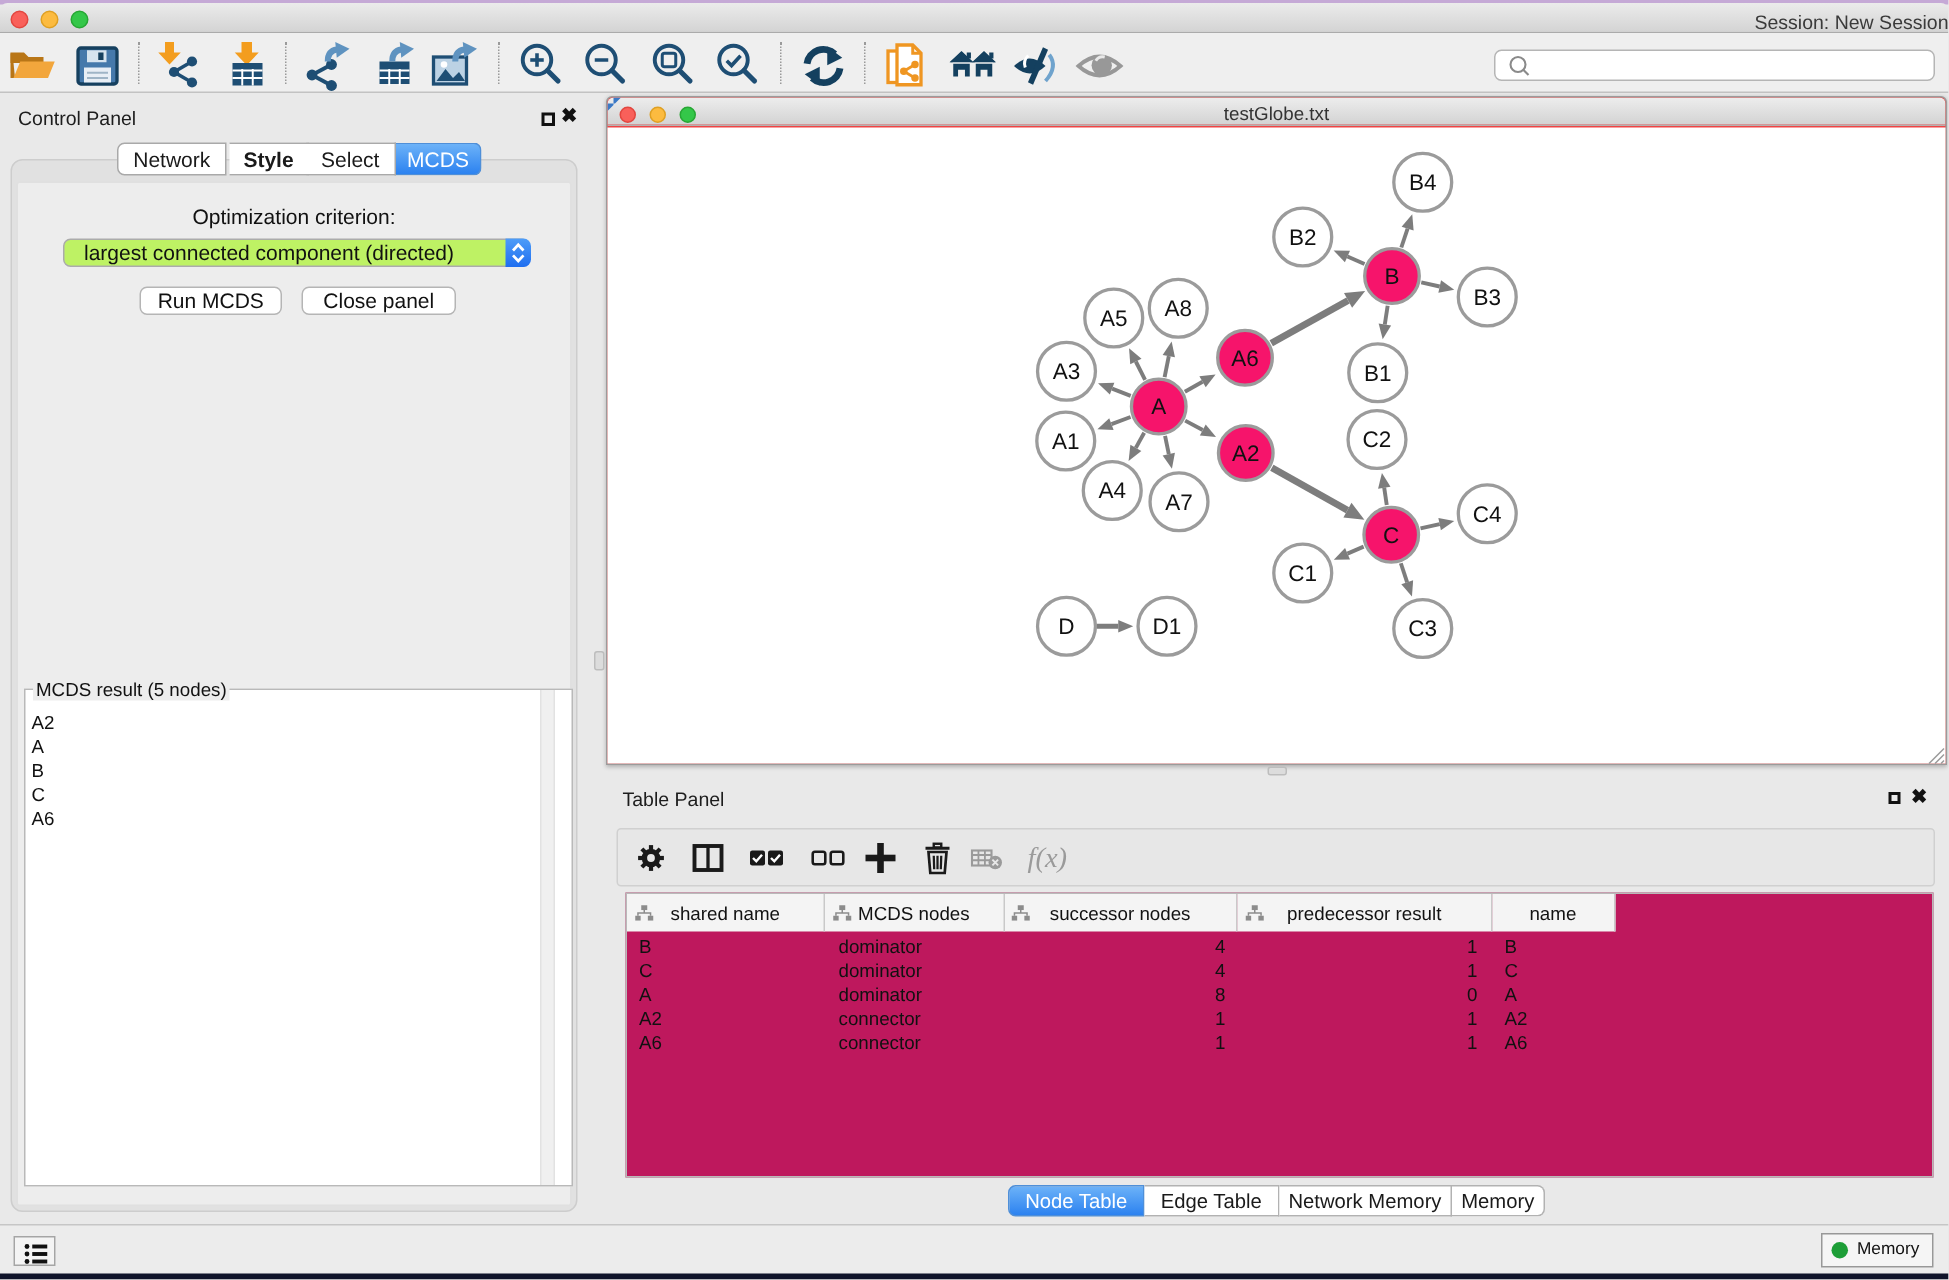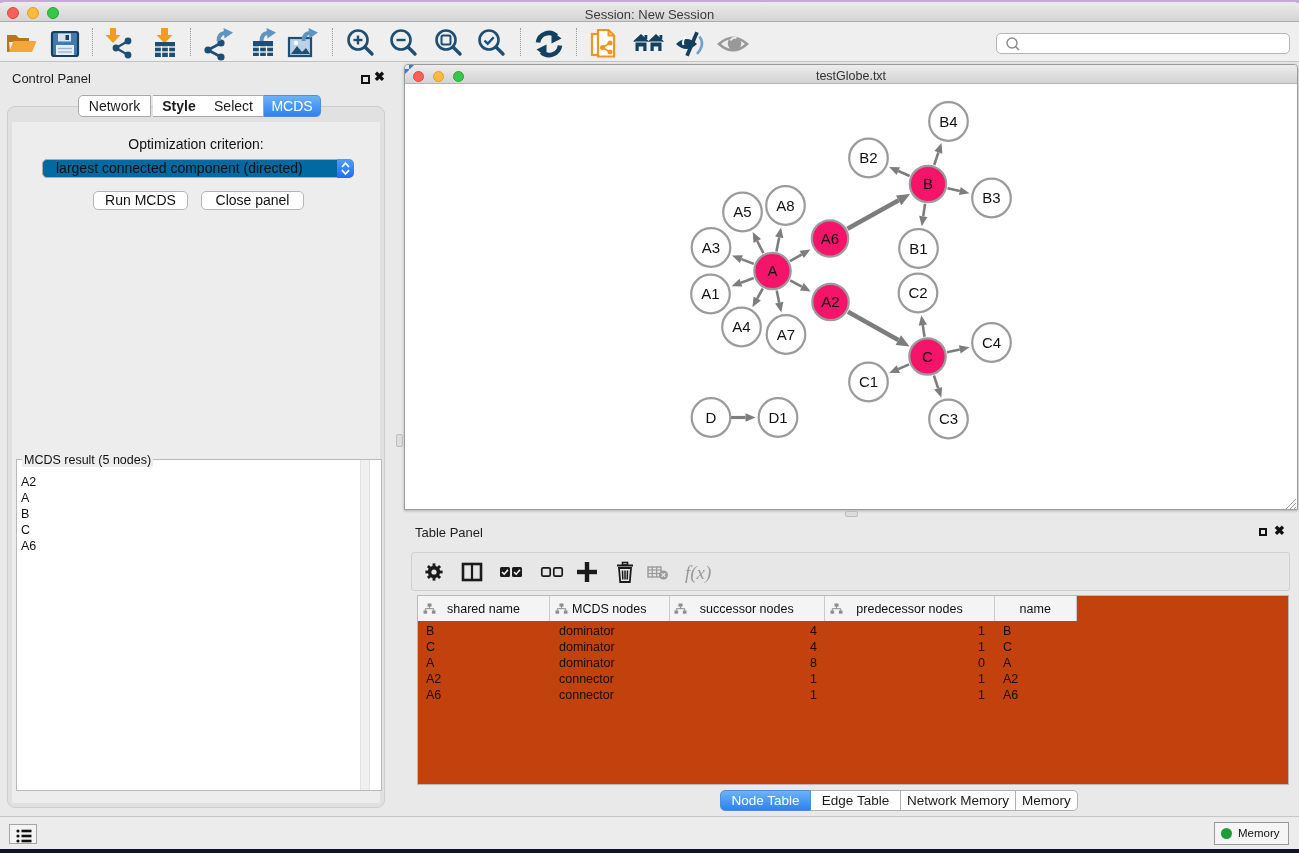--- a/index.html
+++ b/index.html
@@ -9,57 +9,57 @@
 
 #desktop-top { left:0; top:0; width:1299px; height:3px; background:#c5a9d6; }
 #desktop-bottom { left:0; top:849px; width:1299px; height:4px; background:#10142a; }
 
 #titlebar { left:0; top:2px; width:1299px; height:20px; background:linear-gradient(#ebebeb,#d4d4d4); border-bottom:1px solid #ababab; border-radius:5px 5px 0 0; }
 .tl { position:absolute; width:12px; height:12px; border-radius:50%; top:6px; }
 #titlebar .tl { top:5px; }
 .tl.red { background:#f9605a; border:1px solid #e2463f; }
 .tl.yel { background:#fcbb40; border:1px solid #dfa023; }
 .tl.grn { background:#34c749; border:1px solid #27a734; }
-#title-text { width:1299px; text-align:center; top:5px; font-size:13px; color:#3a3a3a; }
+#title-text { width:1299px; text-align:right; top:5px; font-size:13px; color:#3a3a3a; }
 
 #toolbar { left:0; top:22px; width:1299px; height:40px; background:#efefef; border-bottom:1px solid #c2c2c2; }
 .tsep { position:absolute; top:6px; height:28px; width:0; border-left:1px dotted #9a9a9a; }
 .ticon { position:absolute; top:0; }
 #searchbox { left:996px; top:11px; width:294px; height:21px; background:#fff; border:1px solid #b5b5b5; border-radius:5px; }
 
 #cp-title { left:12px; top:71px; font-size:13px; color:#1d1d1d; }
 #cp-float { left:361px; top:75px; width:9px; height:9px; border:2px solid #111; }
 #cp-close { left:374px; top:69px; font-size:13px; font-weight:bold; color:#111; }
 .tab { position:absolute; top:95px; height:22px; background:#fff; border:1px solid #a9a9a9; font-size:14px; color:#1a1a1a; text-align:center; line-height:20px; }
 .tabsel { background:linear-gradient(#6cb2f8,#2c82f0); color:#fff; border-color:#4f8fd8; }
 #cp-box { left:7px; top:106px; width:378px; height:702px; background:#e1e1e1; border:1px solid #cdcdcd; border-radius:8px; }
 #cp-inner { left:11px; top:121px; width:370px; height:683px; background:#ededed; border:1px solid #e0e0e0; border-radius:2px; }
 #opt-label { left:0px; top:136px; width:392px; text-align:center; font-size:14px; color:#111; }
-#dropdown { left:42px; top:159px; width:311px; height:19px; background:#0369a1; border:1px solid #ababab; border-radius:5px; font-size:14px; color:#111; line-height:17px; padding-left:13px; }
+#dropdown { left:42px; top:159px; width:311px; height:19px; background:#bef264; border:1px solid #ababab; border-radius:5px; font-size:14px; color:#111; line-height:17px; padding-left:13px; }
 #dd-step { left:337px; top:159px; width:17px; height:19px; background:linear-gradient(#4e9df8,#1f6ef0); border-radius:0 5px 5px 0; }
 .btn { position:absolute; top:191px; height:19px; background:#fff; border:1px solid #b5b5b5; border-radius:5px; font-size:14px; color:#111; text-align:center; line-height:17px; }
 #groupbox { left:16px; top:459px; width:366px; height:332px; border:1px solid #b9b9b9; background:#fff; }
 #gb-label { left:22px; top:453px; font-size:12.5px; color:#111; background:#ededed; padding:0 2px; }
 #gb-scroll { left:360px; top:460px; width:10px; height:330px; background:#f0f0f0; border-left:1px solid #e2e2e2; border-right:1px solid #e2e2e2; }
 .gb-item { position:absolute; left:21px; font-size:12.5px; color:#111; }
 
-#netwin { left:404px; top:64px; width:894px; height:446px; background:#ffffff; border:1px solid #9b9b9b; border-radius:4px 4px 0 0; box-shadow:0 1px 3px rgba(0,0,0,0.25); }
+#netwin { left:404px; top:64px; width:894px; height:446px; background:#ef4444; border:1px solid #9b9b9b; border-radius:4px 4px 0 0; box-shadow:0 1px 3px rgba(0,0,0,0.25); }
 #net-titlebar { left:0px; top:0px; width:892px; height:19px; background:linear-gradient(#ededed,#d3d3d3); border-bottom:1px solid #b2b2b2; border-radius:4px 4px 0 0; }
 #net-title { width:892px; text-align:center; top:4px; font-size:12.5px; color:#333; }
 #net-canvas { left:0; top:20px; width:892px; height:424px; background:#fff; }
 
 #tp-title { left:415px; top:525px; font-size:13px; color:#1d1d1d; }
 #tp-float { left:1259px; top:528px; width:8px; height:8px; border:2px solid #111; }
 #tp-close { left:1274px; top:523px; font-size:13px; font-weight:bold; color:#111; }
 #tp-toolbar { left:411px; top:552px; width:879px; height:39px; background:#e7e7e7; border:1px solid #d0d0d0; border-radius:3px; }
-#tbl { left:417px; top:595px; width:872px; height:190px; background:#c2410c; border:1px solid #b9b9b9; }
+#tbl { left:417px; top:595px; width:872px; height:190px; background:#be185d; border:1px solid #b9b9b9; }
 .th { position:absolute; top:0; height:25px; background:#f4f4f4; border-right:1px solid #c9c9c9; font-size:12.5px; color:#111; }
 .th .lbl { position:absolute; width:100%; text-align:center; top:6px; }
 .td { position:absolute; font-size:12.5px; color:#111; }
-.bt { position:absolute; top:790px; height:21px; background:#fff; border:1px solid #b2b2b2; font-size:13.5px; color:#1a1a1a; text-align:center; line-height:19px;margin-left:48px; }
+.bt { position:absolute; top:790px; height:21px; background:#fff; border:1px solid #b2b2b2; font-size:13.5px; color:#1a1a1a; text-align:center; line-height:19px; }
 .btsel { background:linear-gradient(#6cb2f8,#2c82f0); color:#fff; border-color:#4f8fd8; }
 
 #statusbar { left:0; top:816px; width:1299px; height:33px; background:#ececec; border-top:1px solid #c6c6c6; }
 #sb-btn { left:9px; top:824px; width:28px; height:20px; background:#f4f4f4; border:1px solid #a5a5a5; }
 #mem-btn { left:1214px; top:822px; width:75px; height:23px; background:#f5f5f5; border:1px solid #989898; }
 #mem-dot { left:1221px; top:828px; width:11px; height:11px; border-radius:50%; background:#1d9e37; position:absolute; }
 #mem-txt { left:1238px; top:827px; font-size:11.5px; color:#111; position:absolute; }
 </style>
 </head>
 <body>
@@ -394,21 +394,21 @@
     <div class="th" style="left:0px;width:132.0px;">
       <span class="lbl">shared name</span>
     </div>
 <div class="th" style="left:132px;width:119.5px;">
       <span class="lbl">MCDS nodes</span>
     </div>
 <div class="th" style="left:251.5px;width:155.5px;">
       <span class="lbl">successor nodes</span>
     </div>
 <div class="th" style="left:407px;width:170.0px;">
-      <span class="lbl">predecessor nodes</span>
+      <span class="lbl">predecessor result</span>
     </div>
 <div class="th" style="left:577px;width:81.5px;">
       <span class="lbl">name</span>
     </div>
 <svg width="13" height="12" viewBox="0 0 13 12" style="position:absolute;top:7px;left:5px;">
       <rect x="4.5" y="0.5" width="4" height="3.2" fill="#8c8c8c"></rect>
       <rect x="0.5" y="7.5" width="3.6" height="3.2" fill="#8c8c8c"></rect>
       <rect x="8.9" y="7.5" width="3.6" height="3.2" fill="#8c8c8c"></rect>
       <path d="M6.5 3.7 v2 M2.3 7.5 v-1.8 h8.4 v1.8" fill="none" stroke="#8c8c8c" stroke-width="1"></path>
     </svg>

